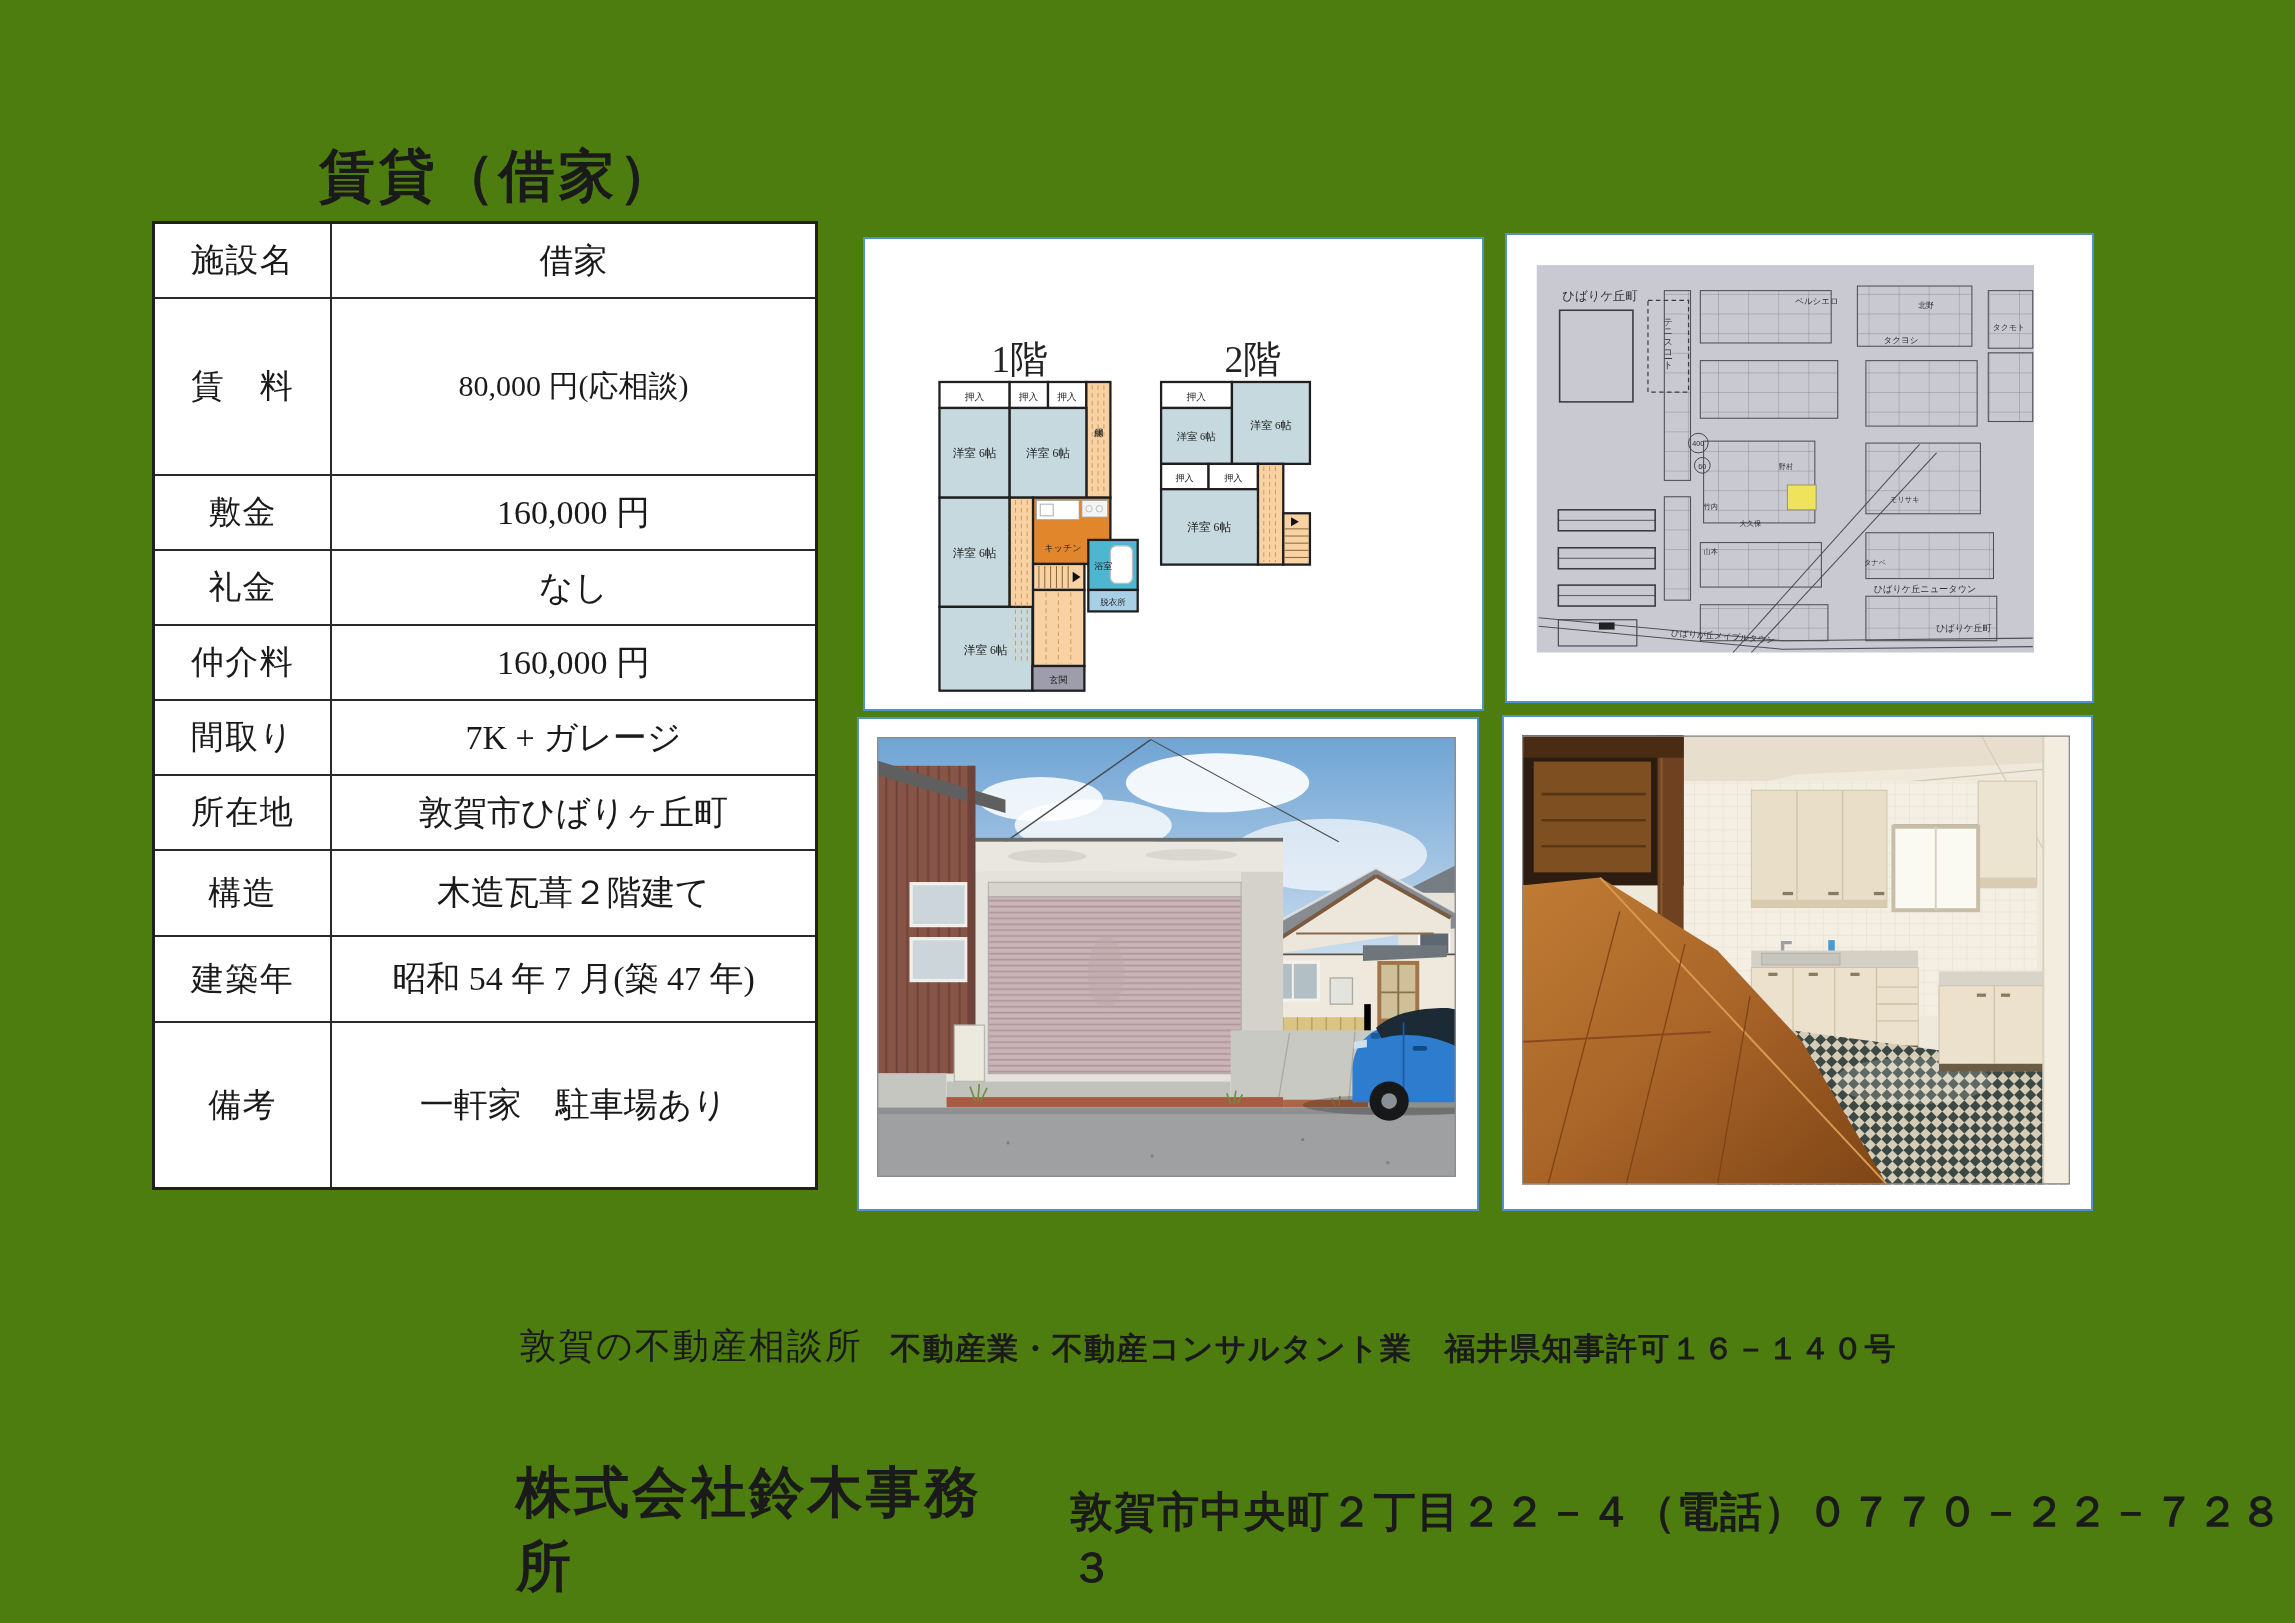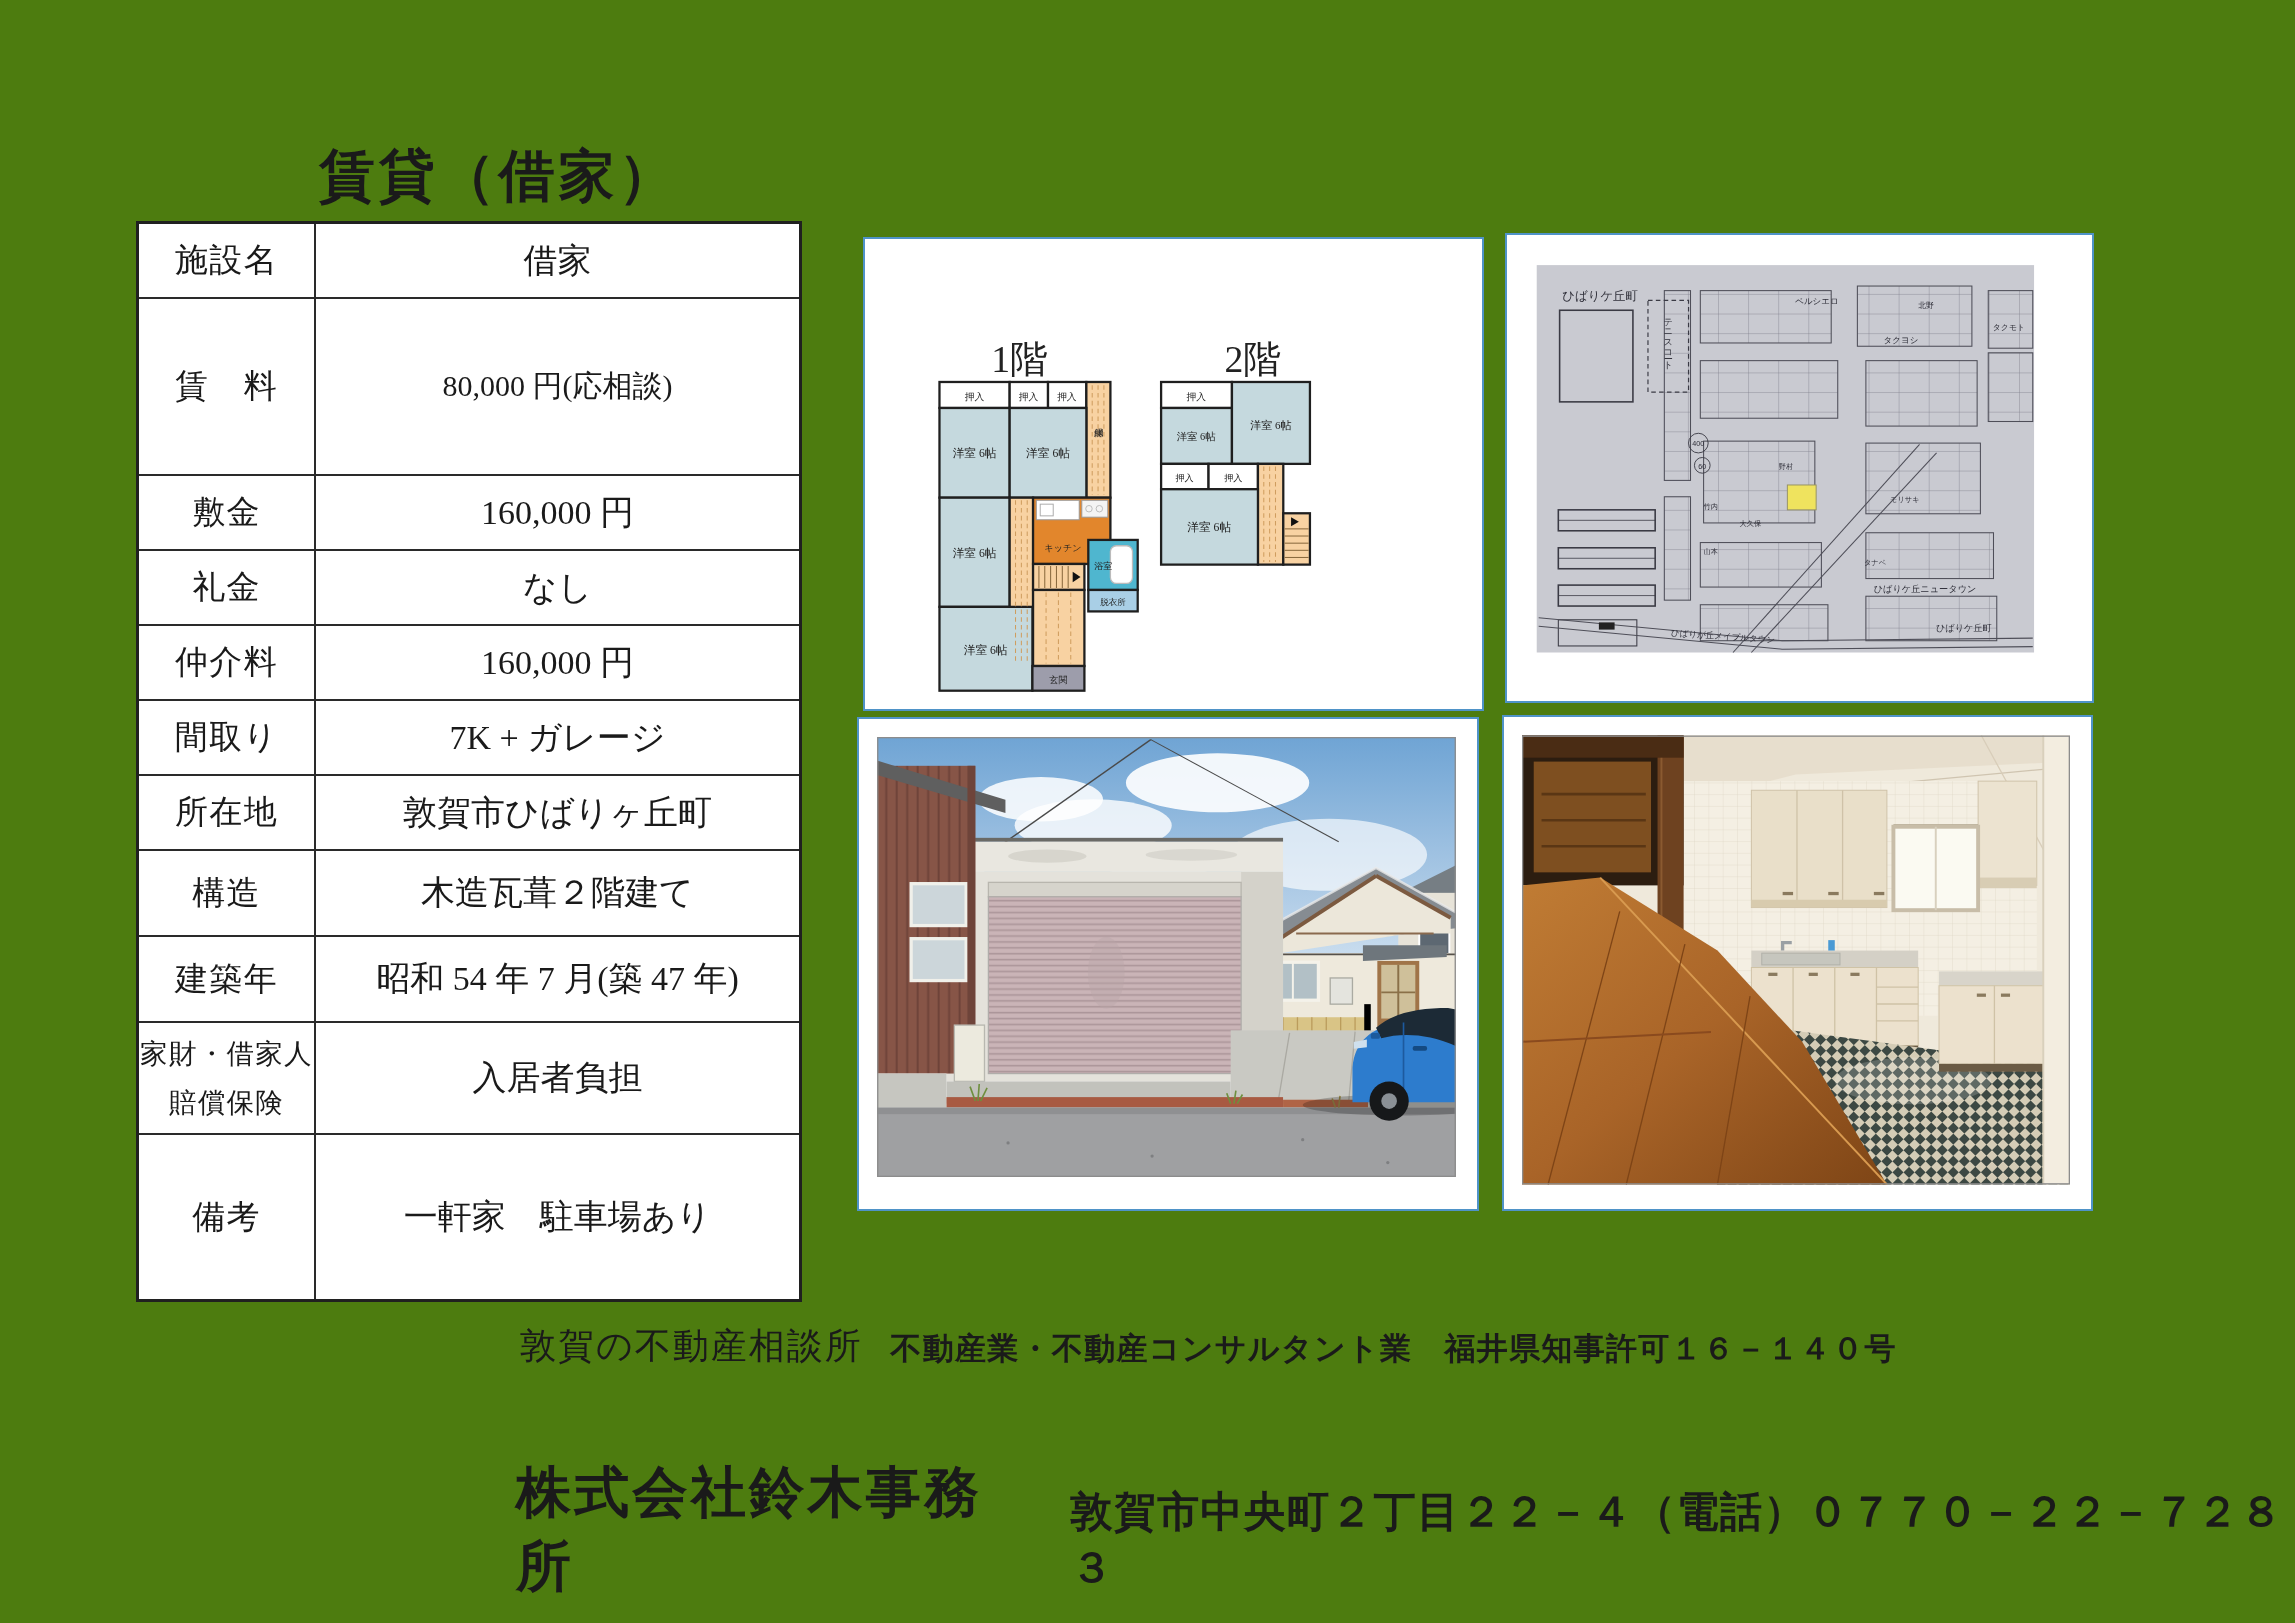--- a/index.html
+++ b/index.html
@@ -1,21 +1,21 @@
 <!DOCTYPE html>
 <html style="--panel-border: #4f93c8; --wall: #1f1f1f; --room: #c5d9de; --hall: #f8d2a2; --kitchen: #e2862c; --bath: #4fb6cf; --dressing: #a9cfe6; --entrance: #9d9dab; --map-paper: #c9cad1; --map-ink: #4e4e58; --highlight: #efe35e;font-size:10.5px"><head>
 <meta charset="utf-8">
 <style>
   html,body{margin:0;padding:0;background:#ffffff;}
   #page{position:relative;width:2295px;height:1623px;background:#4d7c0f;overflow:hidden;
         font-family:"Liberation Serif","DejaVu Serif",serif;color:#1a1a1a;}
   
   #title{position:absolute;left:319px;top:139px;font-size:56px;font-weight:700;letter-spacing:3.9px;}
   
-  #prop-table{position:absolute;left:136px;top:221px;width:660px;border:3.3px solid #202020;background:#fff;}
+  #prop-table{position:absolute;left:152px;top:221px;width:660px;border:3.3px solid #202020;background:#fff;}
   .t-row{display:flex;border-top:2px solid #2a2a2a;}
   .t-row:first-child{border-top:none;}
   .t-label{width:175px;flex:0 0 175px;border-right:2px solid #2a2a2a;display:flex;flex-direction:column;
            align-items:center;justify-content:center;font-size:33px;letter-spacing:1.3px;}
   .t-value{flex:1;display:flex;align-items:center;justify-content:center;font-size:34px;}
   .t-value.big{font-size:30px;}
   .t-label.small{font-size:27.5px;line-height:1.8;}
   
   .panel{position:absolute;background:#ffffff;border:2px solid var(--panel-border);}
   .panel svg{position:absolute;}
@@ -67,27 +67,20 @@
       <div class="t-label">所在地</div>
       <div class="t-value">敦賀市ひばりヶ丘町</div>
     </div>
     <div class="t-row" style="height:84px">
       <div class="t-label">構造</div>
       <div class="t-value">木造瓦葺２階建て</div>
     </div>
     <div class="t-row" style="height:84px">
       <div class="t-label">建築年</div>
       <div class="t-value">昭和 54 年 7 月(築 47 年)</div>
-    </div>
-    <div class="t-row" style="height:110px">
-      <div class="t-label small">
-        <span>家財・借家人</span>
-        <span>賠償保険</span>
-      </div>
-      <div class="t-value">入居者負担</div>
     </div>
     <div class="t-row" style="height:164px">
       <div class="t-label">備考</div>
       <div class="t-value">一軒家　駐車場あり</div>
     </div>
   </div>
 
   <div class="panel" style="left:863px;top:237px;width:617px;height:470px;">
     <svg width="613" height="466" viewBox="0 0 940 717">
       <text x="236" y="205" font-size="58" text-anchor="middle">1階</text>

